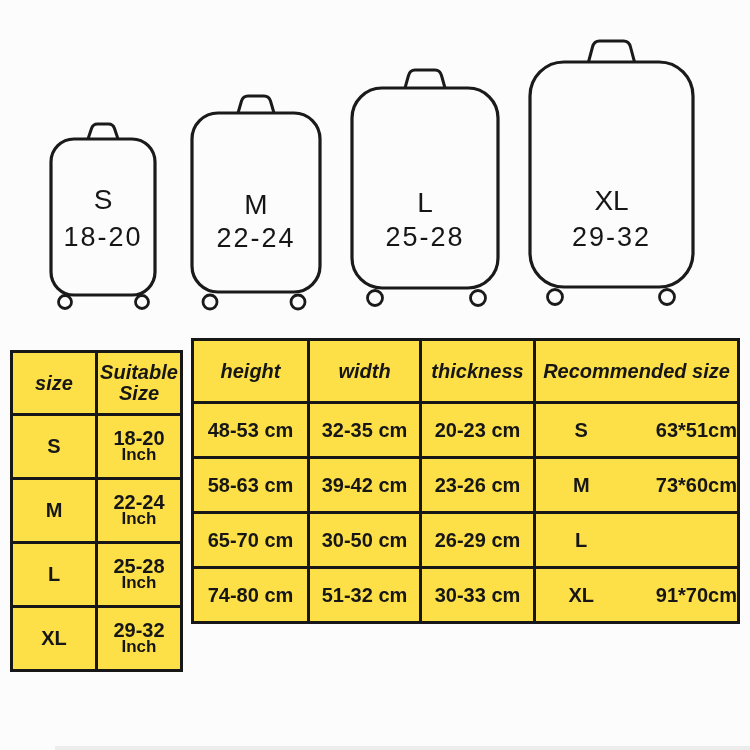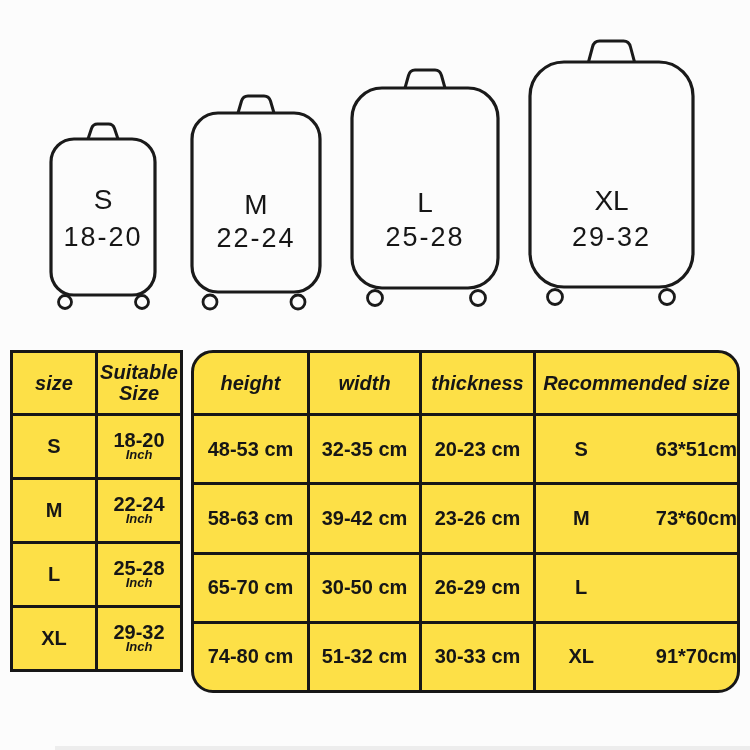--- a/index.html
+++ b/index.html
@@ -59,38 +59,36 @@
   #size-table {
     left: 10px; top: 350px;
     width: 173px; height: 322px;
     grid-template-columns: 82px 1fr;
     grid-template-rows: 60px repeat(4, 1fr);
   }
   #size-table .cell:nth-child(2n)  { border-left: 3px solid #171717; }
   #size-table .cell:nth-child(n+3) { border-top: 3px solid #171717; }
 
   #dim-table {
-    left: 191px; top: 350px;
-    width: 549px; height: 343px;
+    left: 191px; top: 338px;
+    width: 549px; height: 286px;
     grid-template-columns: 113px 112px 114px 1fr;
     grid-template-rows: 60px repeat(4, 1fr);
-    border-radius: 22px;
   }
   #dim-table .cell:not(:nth-child(4n+1)) { border-left: 3px solid #171717; }
   #dim-table .cell:nth-child(n+5)        { border-top: 3px solid #171717; }
 
   .val-wrap {
     display: flex;
     flex-direction: column;
     align-items: center;
     line-height: 0.95;
   }
   .inch {
-    font-style: italic;
-    font-size: 13px;
+    font-size: 17px;
     margin-top: -1px;
   }
   .rec-cell { justify-content: flex-start; }
   .rec-label { flex: 0 0 45%; text-align: center; }
   .rec-value { flex: 1 1 auto; text-align: right; }
 
   .bottom-artifact {
     position: absolute;
     left: 55px; bottom: 0;
     width: 695px; height: 4px;

